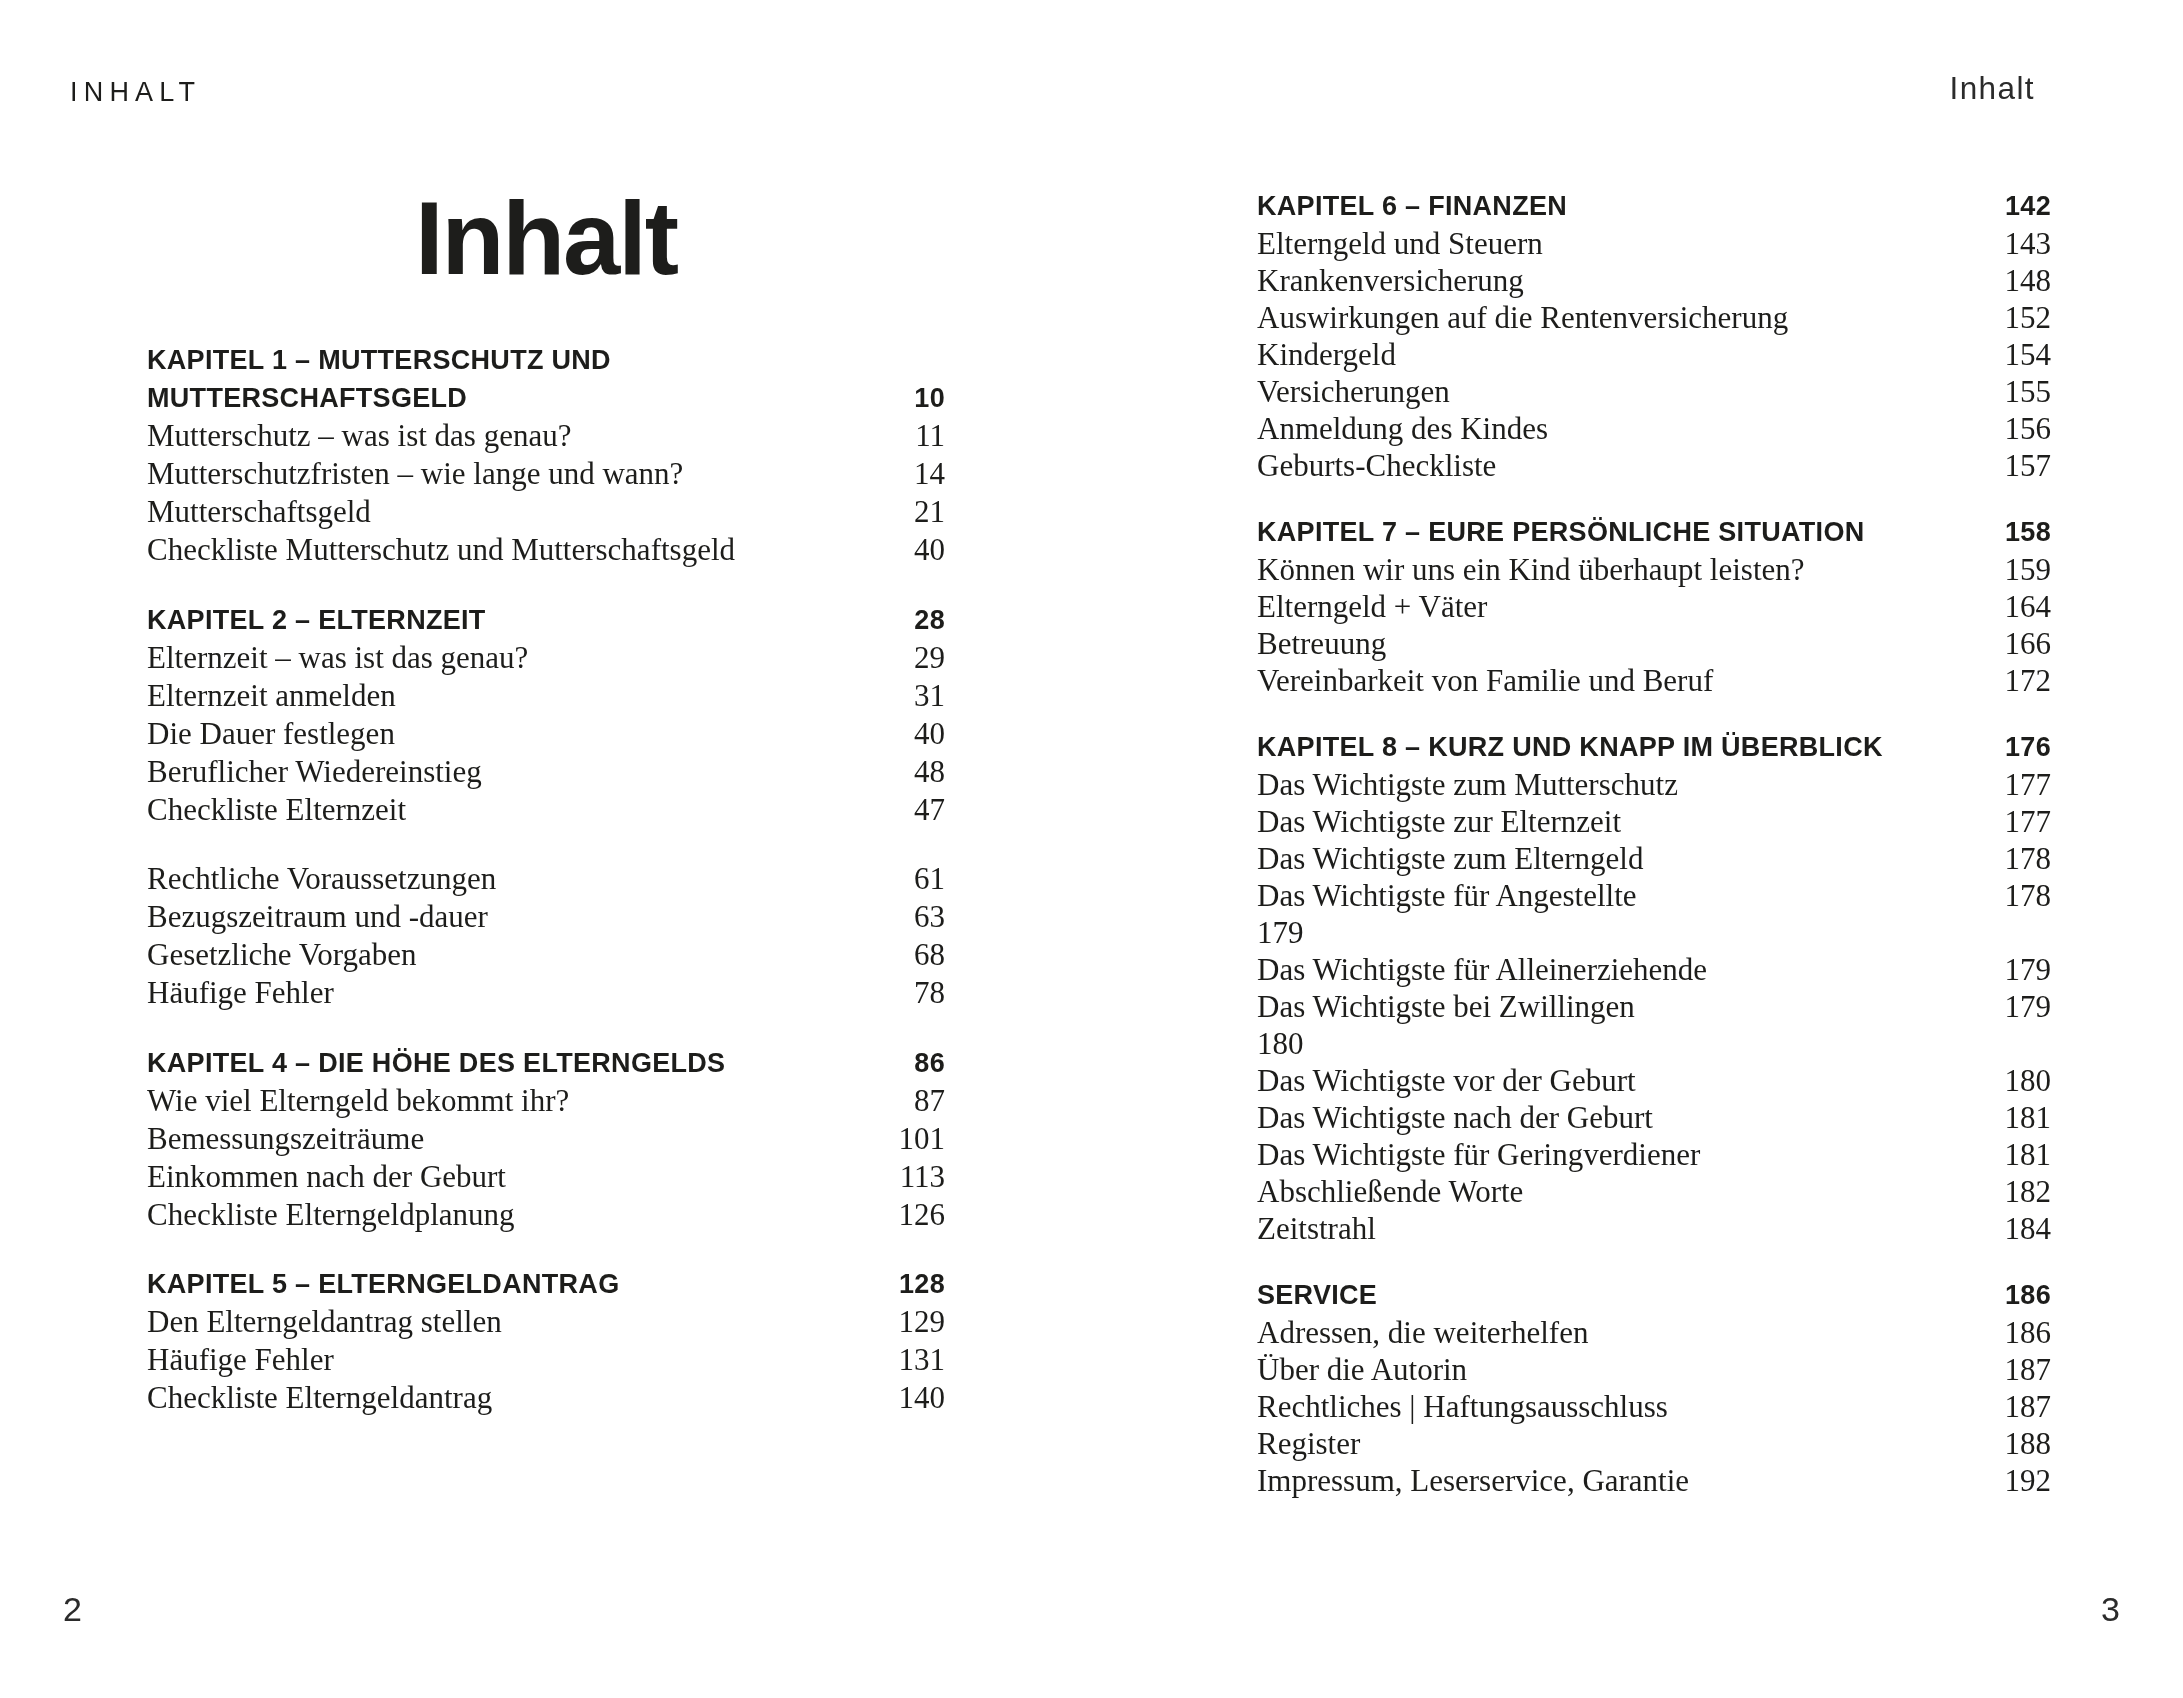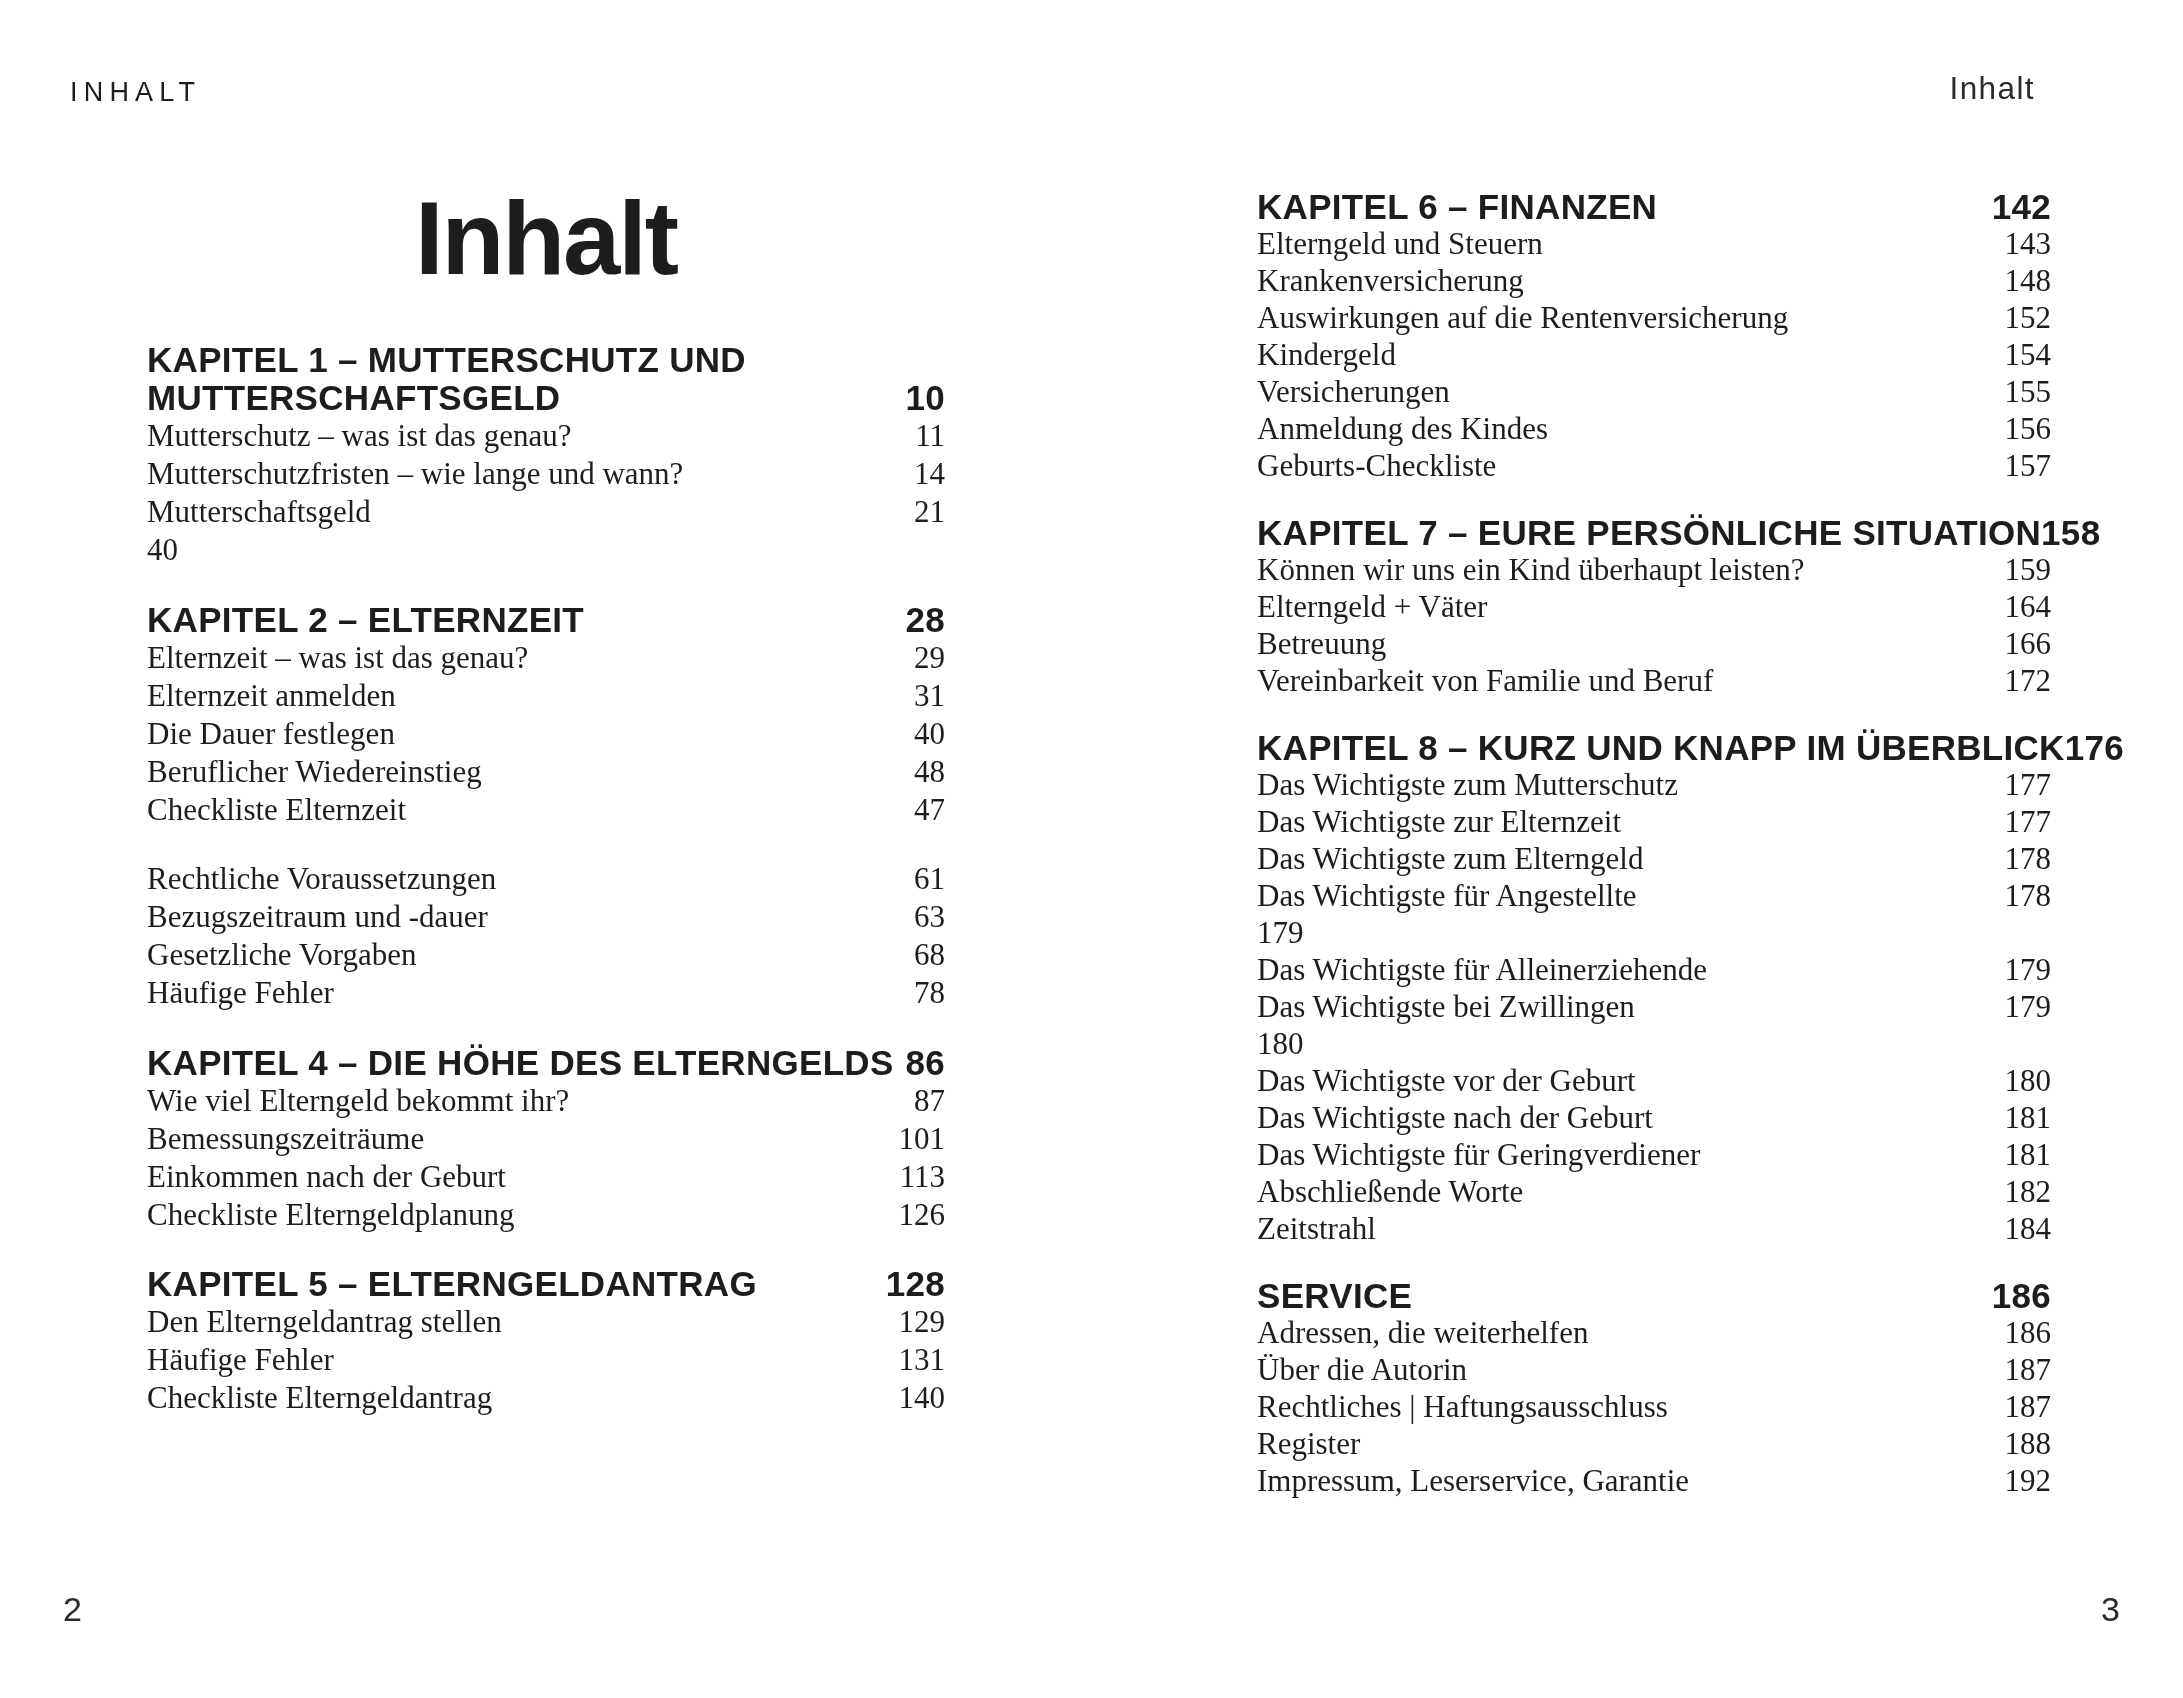--- a/index.html
+++ b/index.html
@@ -55,21 +55,21 @@
     display: flex;
     justify-content: space-between;
     align-items: baseline;
     height: var(--lh);
     line-height: var(--lh);
     white-space: nowrap;
   }
   .heading-label, .heading-page {
     font-family: "Liberation Sans", sans-serif;
     font-weight: 700;
-    font-size: 35px;
+    font-size: 27px;
     letter-spacing: 0.3px;
     color: #1d1d1b;
   }
   .entry-label, .entry-page {
     font-family: "Liberation Serif", serif;
     font-weight: 400;
     font-size: 31px;
     color: #1d1d1b;
   }
   
@@ -108,20 +108,21 @@
         </div>
         <div class="row entry-row">
           <span class="entry-label">Mutterschutzfristen – wie lange und wann?</span>
           <span class="entry-page">14</span>
         </div>
         <div class="row entry-row">
           <span class="entry-label">Mutterschaftsgeld</span>
           <span class="entry-page">21</span>
         </div>
         <div class="row entry-row">
+          <span class="entry-label">Checkliste Mutterschutz und Mutterschaftsgeld</span>
           <span class="entry-page">40</span>
         </div>
       </div>
       <div class="toc-section">
         <div class="row heading-row">
           <span class="heading-label">KAPITEL 2 – ELTERNZEIT</span>
           <span class="heading-page">28</span>
         </div>
         <div class="row entry-row">
           <span class="entry-label">Elternzeit – was ist das genau?</span>

